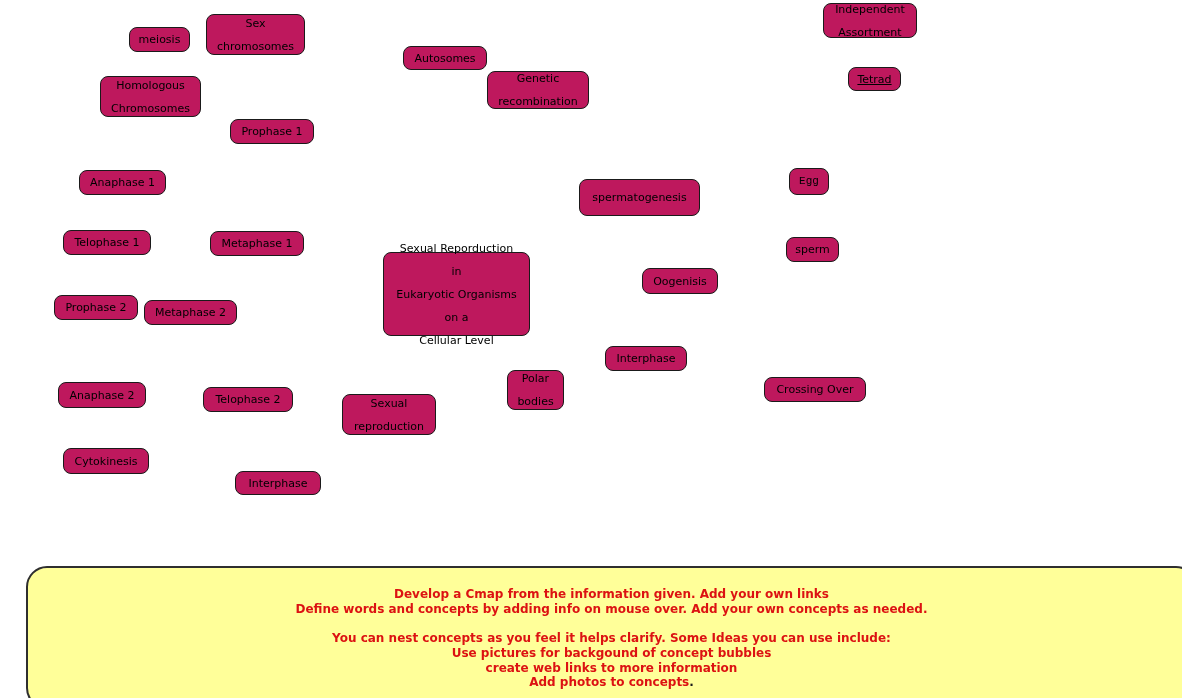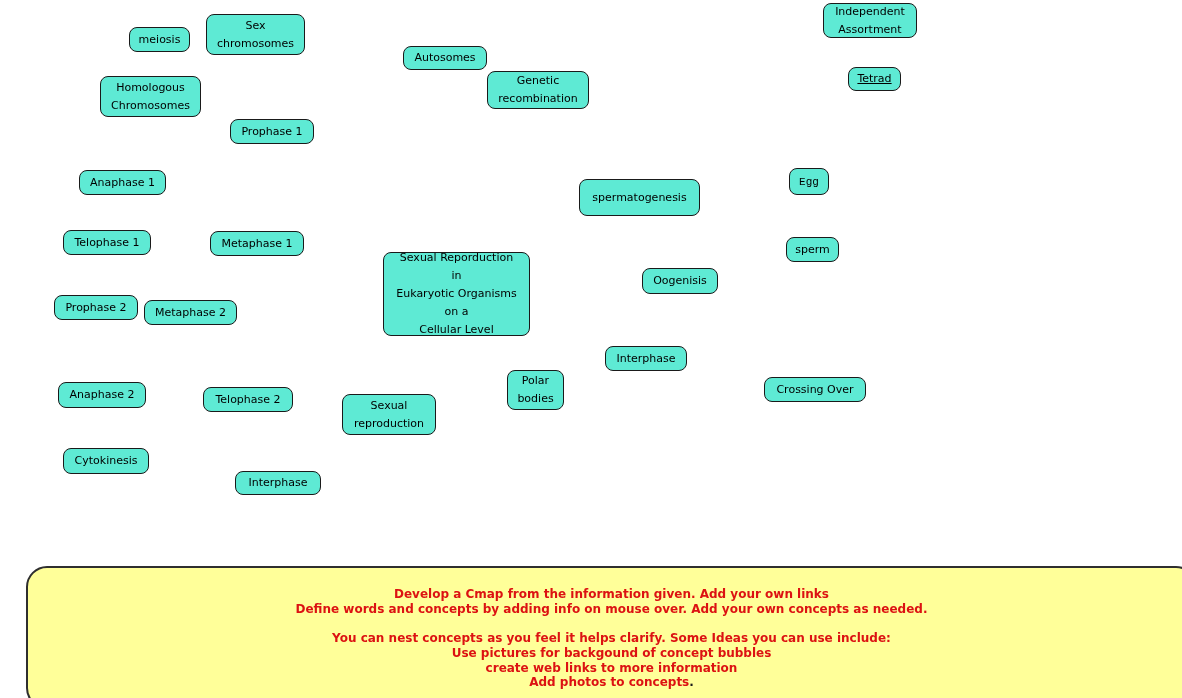--- a/index.html
+++ b/index.html
@@ -13,26 +13,26 @@
     background: #ffffff;
     overflow: hidden;
   }
 
   
   .bubble {
     position: absolute;
     display: flex;
     align-items: center;
     justify-content: center;
-    background: #5eead4;
+    background: #be185d;
     border: 1.5px solid #1a1a1a;
     border-radius: 8px;
     color: #000000;
     font-size: 11px;
-    line-height: 18px;
+    line-height: 23px;
     text-align: center;
     white-space: pre-line;
     padding: 2px 4px;
   }
 
   
   .note {
     position: absolute;
     left: 2px;
     top: 566px;

